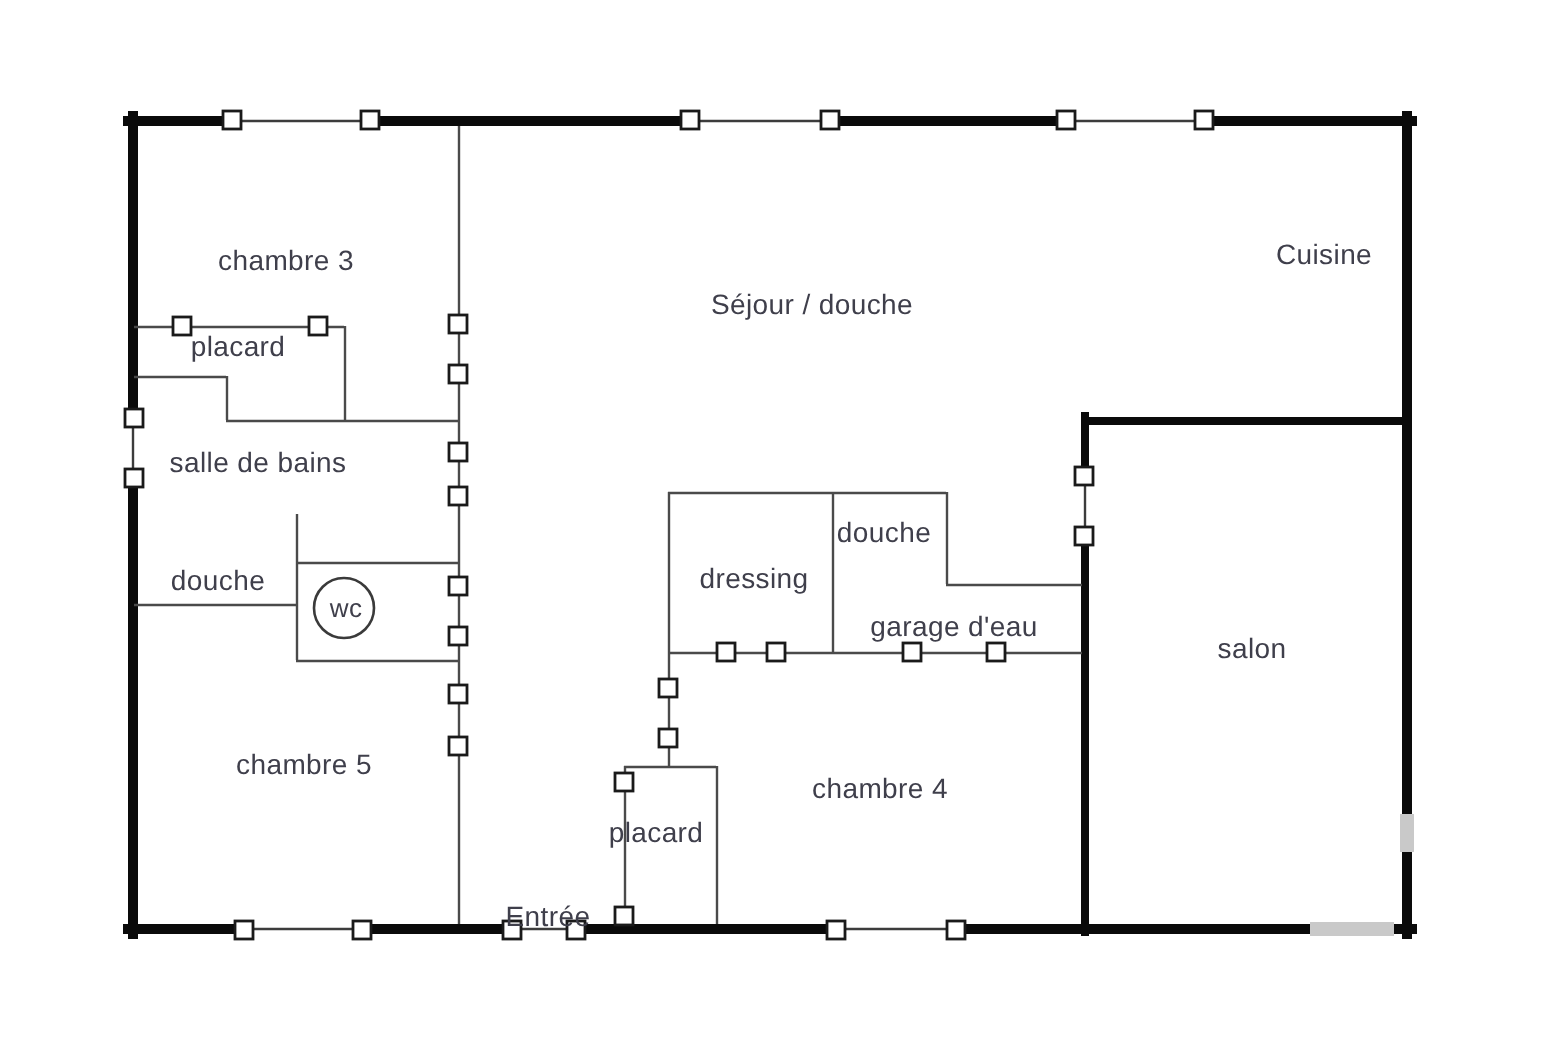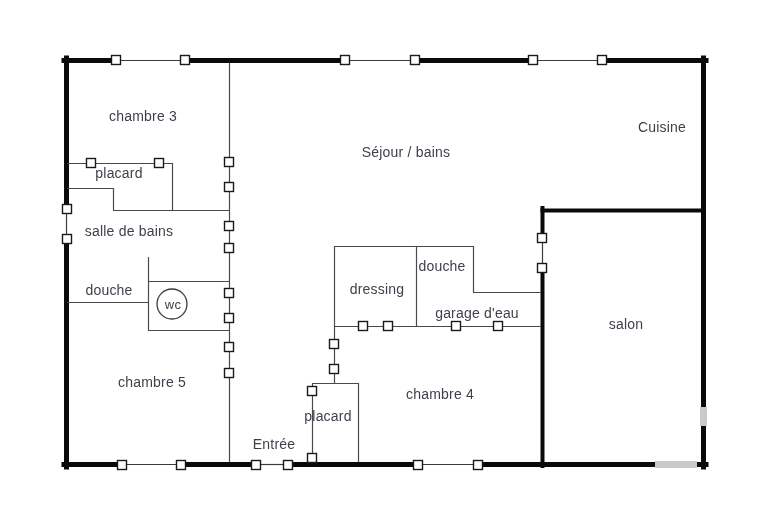--- a/index.html
+++ b/index.html
@@ -128,28 +128,28 @@
         <rect x="493.5" y="321.5" width="9" height="9" fill="#ffffff" stroke="#1a1a1a" stroke-width="1.4"></rect>
         <rect x="329.5" y="339.5" width="9" height="9" fill="#ffffff" stroke="#1a1a1a" stroke-width="1.4"></rect>
         <rect x="329.5" y="364.5" width="9" height="9" fill="#ffffff" stroke="#1a1a1a" stroke-width="1.4"></rect>
         <rect x="307.5" y="386.5" width="9" height="9" fill="#ffffff" stroke="#1a1a1a" stroke-width="1.4"></rect>
         <rect x="307.5" y="453.5" width="9" height="9" fill="#ffffff" stroke="#1a1a1a" stroke-width="1.4"></rect>
         <rect x="537.5" y="233.5" width="9" height="9" fill="#ffffff" stroke="#1a1a1a" stroke-width="1.4"></rect>
         <rect x="537.5" y="263.5" width="9" height="9" fill="#ffffff" stroke="#1a1a1a" stroke-width="1.4"></rect>
       </g>
   </svg>
 
-  <div class="room-label" style="left:143px;top:116px">chambre 3</div>
+  <div class="room-label" style="left:143px;top:130px">chambre 3</div>
   <div class="room-label" style="left:119px;top:173px">placard</div>
   <div class="room-label" style="left:129px;top:231px">salle de bains</div>
   <div class="room-label" style="left:109px;top:290px">douche</div>
   <div class="room-label wc-label" style="left:173px;top:304px">wc</div>
   <div class="room-label" style="left:152px;top:382px">chambre 5</div>
-  <div class="room-label" style="left:274px;top:444px">Entrée</div>
-  <div class="room-label" style="left:406px;top:152px">Séjour / bains</div>
+  <div class="room-label" style="left:274px;top:458px">Entrée</div>
+  <div class="room-label" style="left:406px;top:152px">Séjour / douche</div>
   <div class="room-label" style="left:662px;top:127px">Cuisine</div>
   <div class="room-label" style="left:377px;top:289px">dressing</div>
   <div class="room-label" style="left:442px;top:266px">douche</div>
   <div class="room-label" style="left:477px;top:313px">garage d'eau</div>
   <div class="room-label" style="left:440px;top:394px">chambre 4</div>
   <div class="room-label" style="left:328px;top:416px">placard</div>
   <div class="room-label" style="left:626px;top:324px">salon</div>
 
 </div>
 

